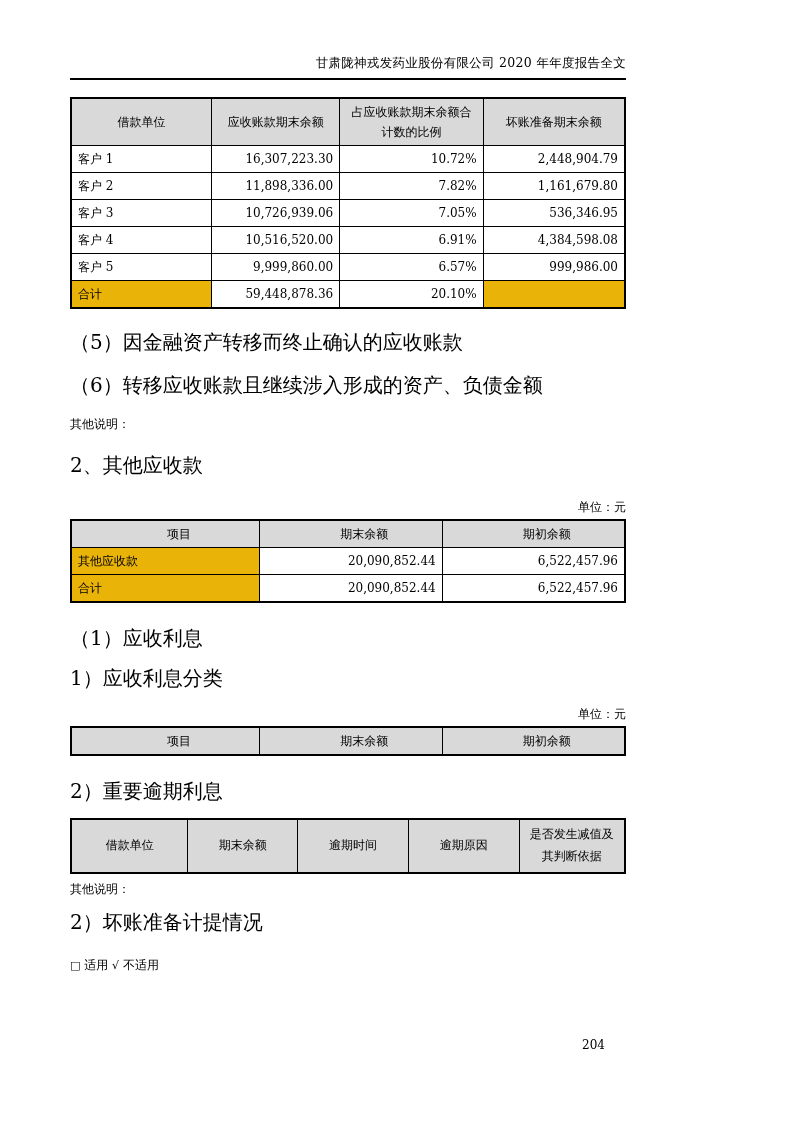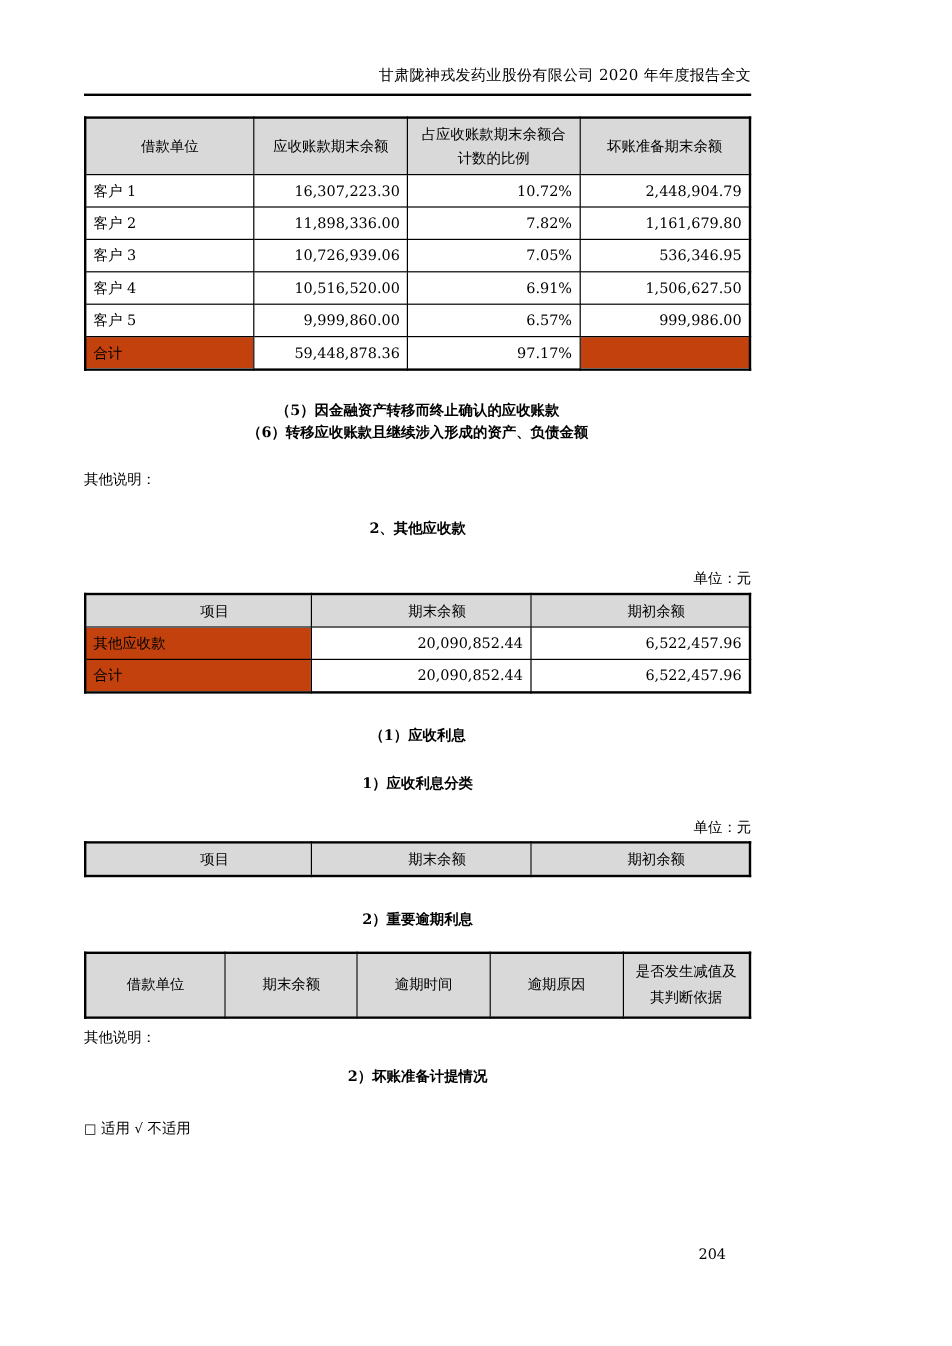--- a/index.html
+++ b/index.html
@@ -26,34 +26,34 @@
   .tbl th, .tbl td {
     border:1px solid #000;
     font-size:12px;
     font-weight:normal;
     padding:2px 6px;
     vertical-align:middle;
     overflow:hidden;
   }
   .tbl th { background:#d9d9d9; text-align:center; }
   .tbl td { height:22px; }
-  .gy { background:#c2410c; }
+  .gy { background:#eab308; }
   .cl { text-align:left; }
   .cr { text-align:right; }
   .t1 { margin-top:17px; }
   .t1 th { height:42px; line-height:1.7; }
   .t2 { margin-top:4px; }
   .t2 th { height:22px;padding-left:33px; }
   .t4 { margin-top:18px; }
   .t4 th { height:48px; line-height:1.8; }
-  .h-cn { font-weight:bold; font-size:12px; line-height:18px;text-align:center; }
+  .h-cn { font-weight:normal; font-size:20px; line-height:18px; }
   .body-txt { font-size:12px; line-height:15px; }
   .unit-line { text-align:right; font-size:12px; line-height:15px; }
   .mt-h5   { margin-top:24px; }
-  .mt-h6   { }
+  .mt-h6   { margin-top:25px; }
   .mt-note1{ margin-top:23px; }
   .mt-sec2 { margin-top:24px; }
   .mt-unit1{ margin-top:26px; }
   .mt-h21  { margin-top:26px; }
   .mt-h211 { margin-top:22px; }
   .mt-unit2{ margin-top:20px; }
   .mt-h212 { margin-top:26px; }
   .mt-note2{ margin-top:8px; }
   .mt-h213 { margin-top:16px; }
   .mt-appl { margin-top:26px; }
@@ -105,32 +105,32 @@
       <tr>
         <td class="cl">客户 3</td>
         <td class="cr">10,726,939.06</td>
         <td class="cr">7.05%</td>
         <td class="cr">536,346.95</td>
       </tr>
       <tr>
         <td class="cl">客户 4</td>
         <td class="cr">10,516,520.00</td>
         <td class="cr">6.91%</td>
-        <td class="cr">1,506,627.50</td>
+        <td class="cr">4,384,598.08</td>
       </tr>
       <tr>
         <td class="cl">客户 5</td>
         <td class="cr">9,999,860.00</td>
         <td class="cr">6.57%</td>
         <td class="cr">999,986.00</td>
       </tr>
       <tr>
         <td class="cl gy">合计</td>
         <td class="cr">59,448,878.36</td>
-        <td class="cr">97.17%</td>
+        <td class="cr">20.10%</td>
         <td class="cr gy"></td>
       </tr>
     </tbody>
   </table>
 
   <div class="h-cn mt-h5">（5）因金融资产转移而终止确认的应收账款</div>
   <div class="h-cn mt-h6">（6）转移应收账款且继续涉入形成的资产、负债金额</div>
   <div class="body-txt mt-note1">其他说明：</div>
 
   <div class="h-cn mt-sec2">2、其他应收款</div>

